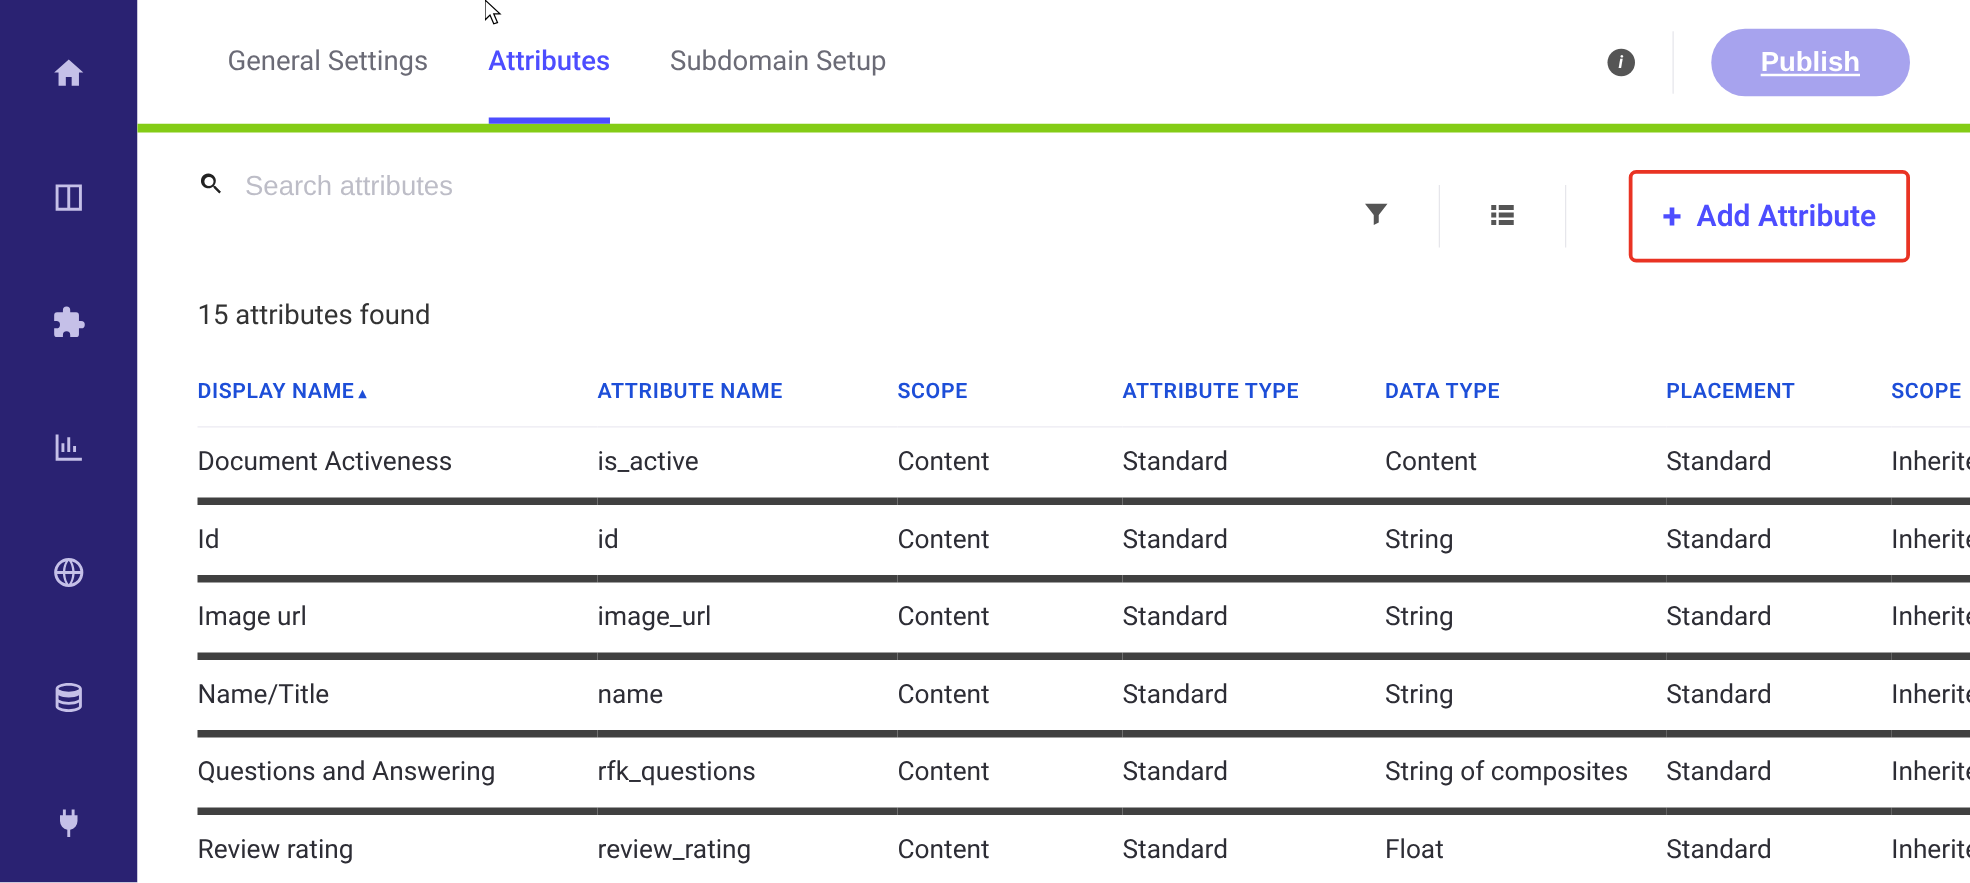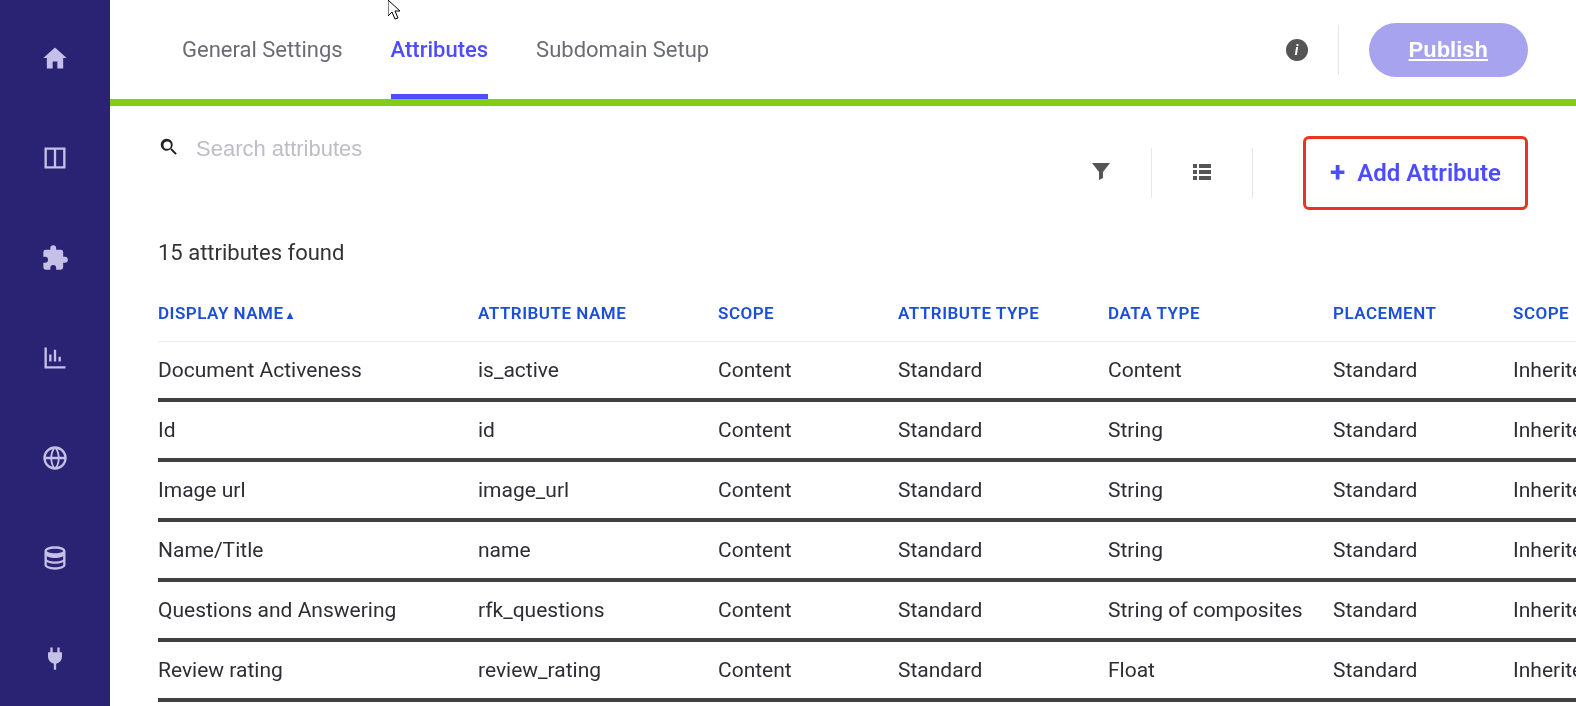--- a/index.html
+++ b/index.html
@@ -198,21 +198,21 @@
   white-space: nowrap;
 }
 th.sortable::after {
   content: " ▴";
   font-size: 12px;
 }
 td {
   font-size: 21px;
   color: #2d2d35;
   padding: 16px 12px 16px 0;
-  border-bottom: 4px solid #404040;
+  border-bottom: 6px solid #404040;
   white-space: nowrap;
   overflow: hidden;
   text-overflow: ellipsis;
 }
 .col-display { width: 320px; }
 .col-attr { width: 240px; }
 .col-entity { width: 180px; }
 .col-attrtype { width: 210px; }
 .col-datatype { width: 225px; }
 .col-placement { width: 180px; }

